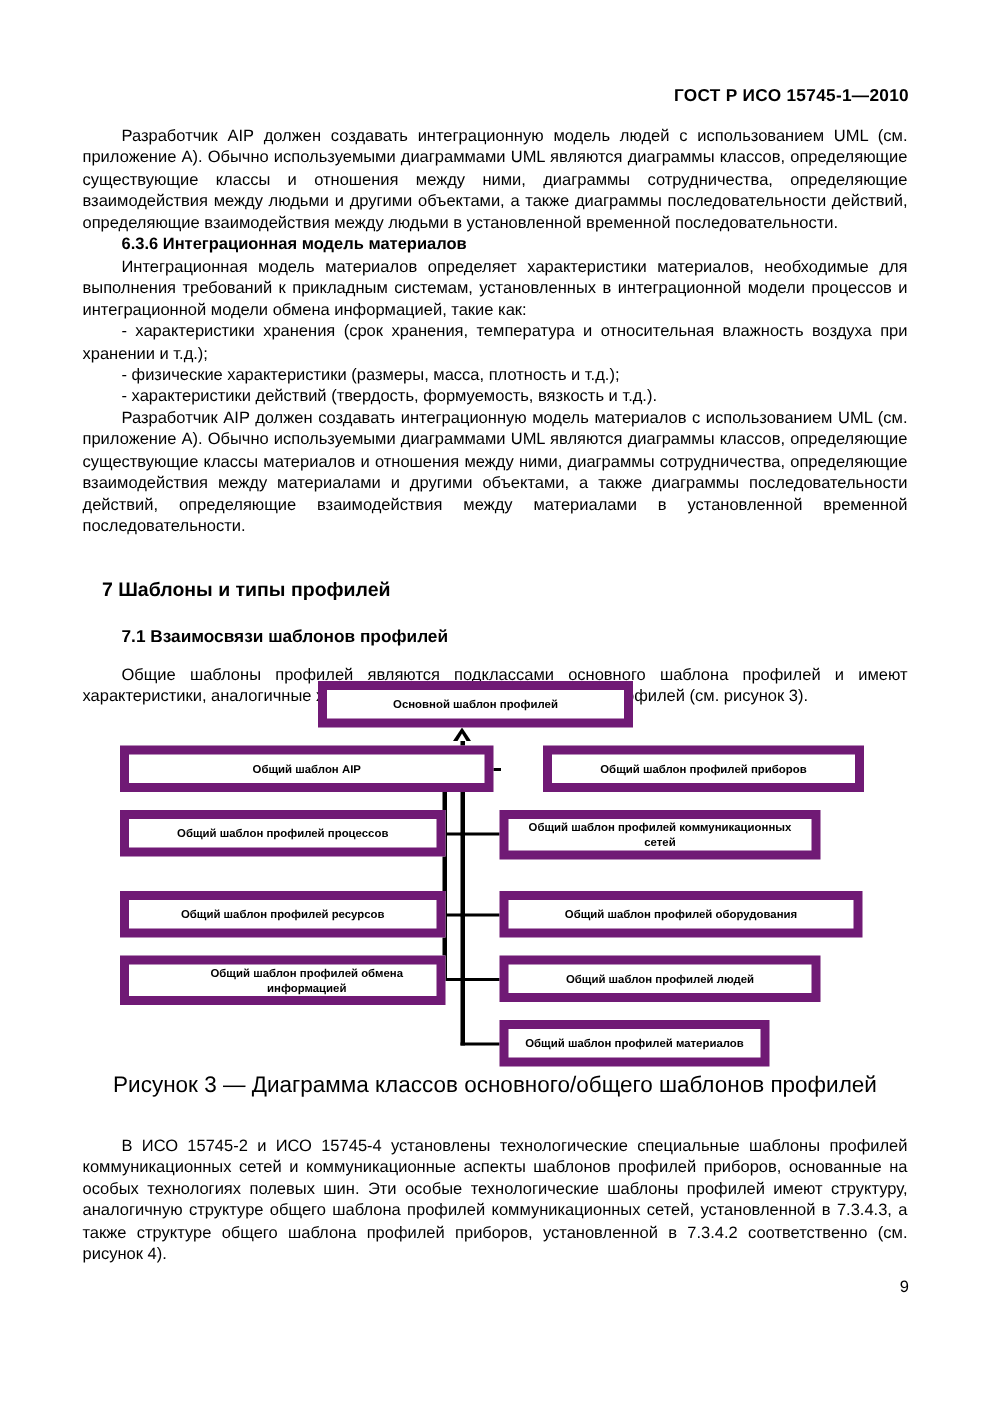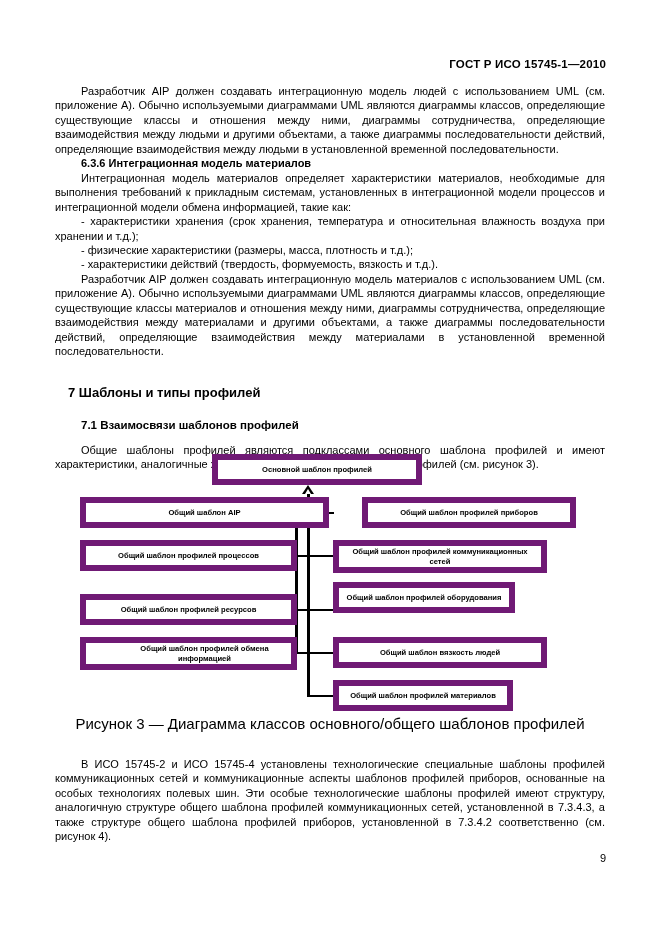--- a/index.html
+++ b/index.html
@@ -213,27 +213,27 @@
     <div class="fig-box" style="left:278px; top:51px; width:214px; height:31px;margin-left:29px;">
       <span>Общий шаблон профилей приборов</span>
     </div>
     <div class="fig-line" style="left:252px; top:65.5px; width:27px; height:2.5px;"></div>
 
     <div class="fig-box" style="left:278px; top:94px; width:214px; height:33px;">
       <span>Общий шаблон профилей коммуникационных сетей</span>
     </div>
     <div class="fig-line" style="left:252px; top:108.5px; width:27px; height:2.5px;"></div>
 
-    <div class="fig-box" style="left:278px; top:136px; width:182px; height:31px;">
+    <div class="fig-box" style="left:278px; top:148px; width:242px; height:31px;">
       <span>Общий шаблон профилей оборудования</span>
     </div>
     <div class="fig-line" style="left:252px; top:162.5px; width:27px; height:2.5px;"></div>
 
     <div class="fig-box" style="left:278px; top:191px; width:214px; height:31px;">
-      <span>Общий шаблон вязкость  людей</span>
+      <span>Общий шаблон профилей  людей</span>
     </div>
     <div class="fig-line" style="left:252px; top:205.5px; width:27px; height:2.5px;"></div>
 
     <div class="fig-box" style="left:278px; top:234px; width:180px; height:31px;">
       <span>Общий шаблон профилей материалов</span>
     </div>
 
   </div>
 
   <div class="fig-caption">Рисунок 3 — Диаграмма классов основного/общего шаблонов профилей</div>

